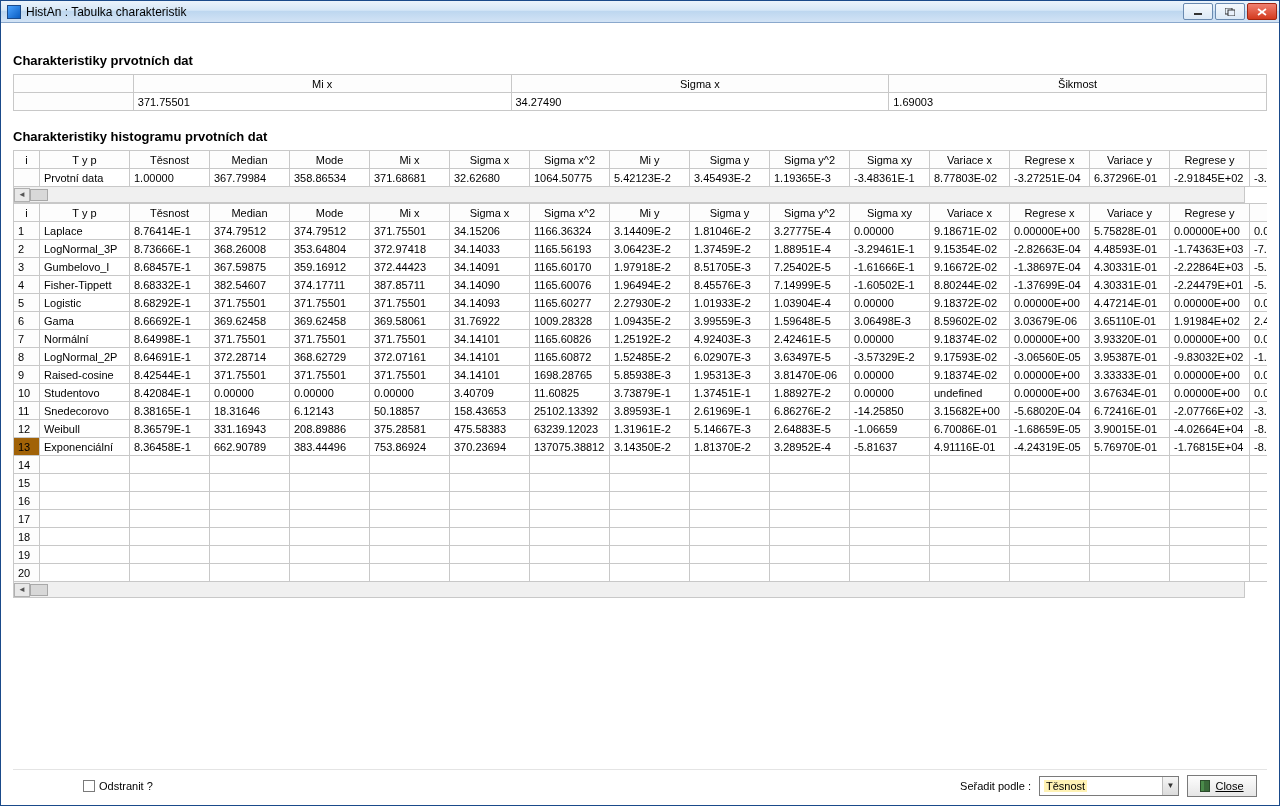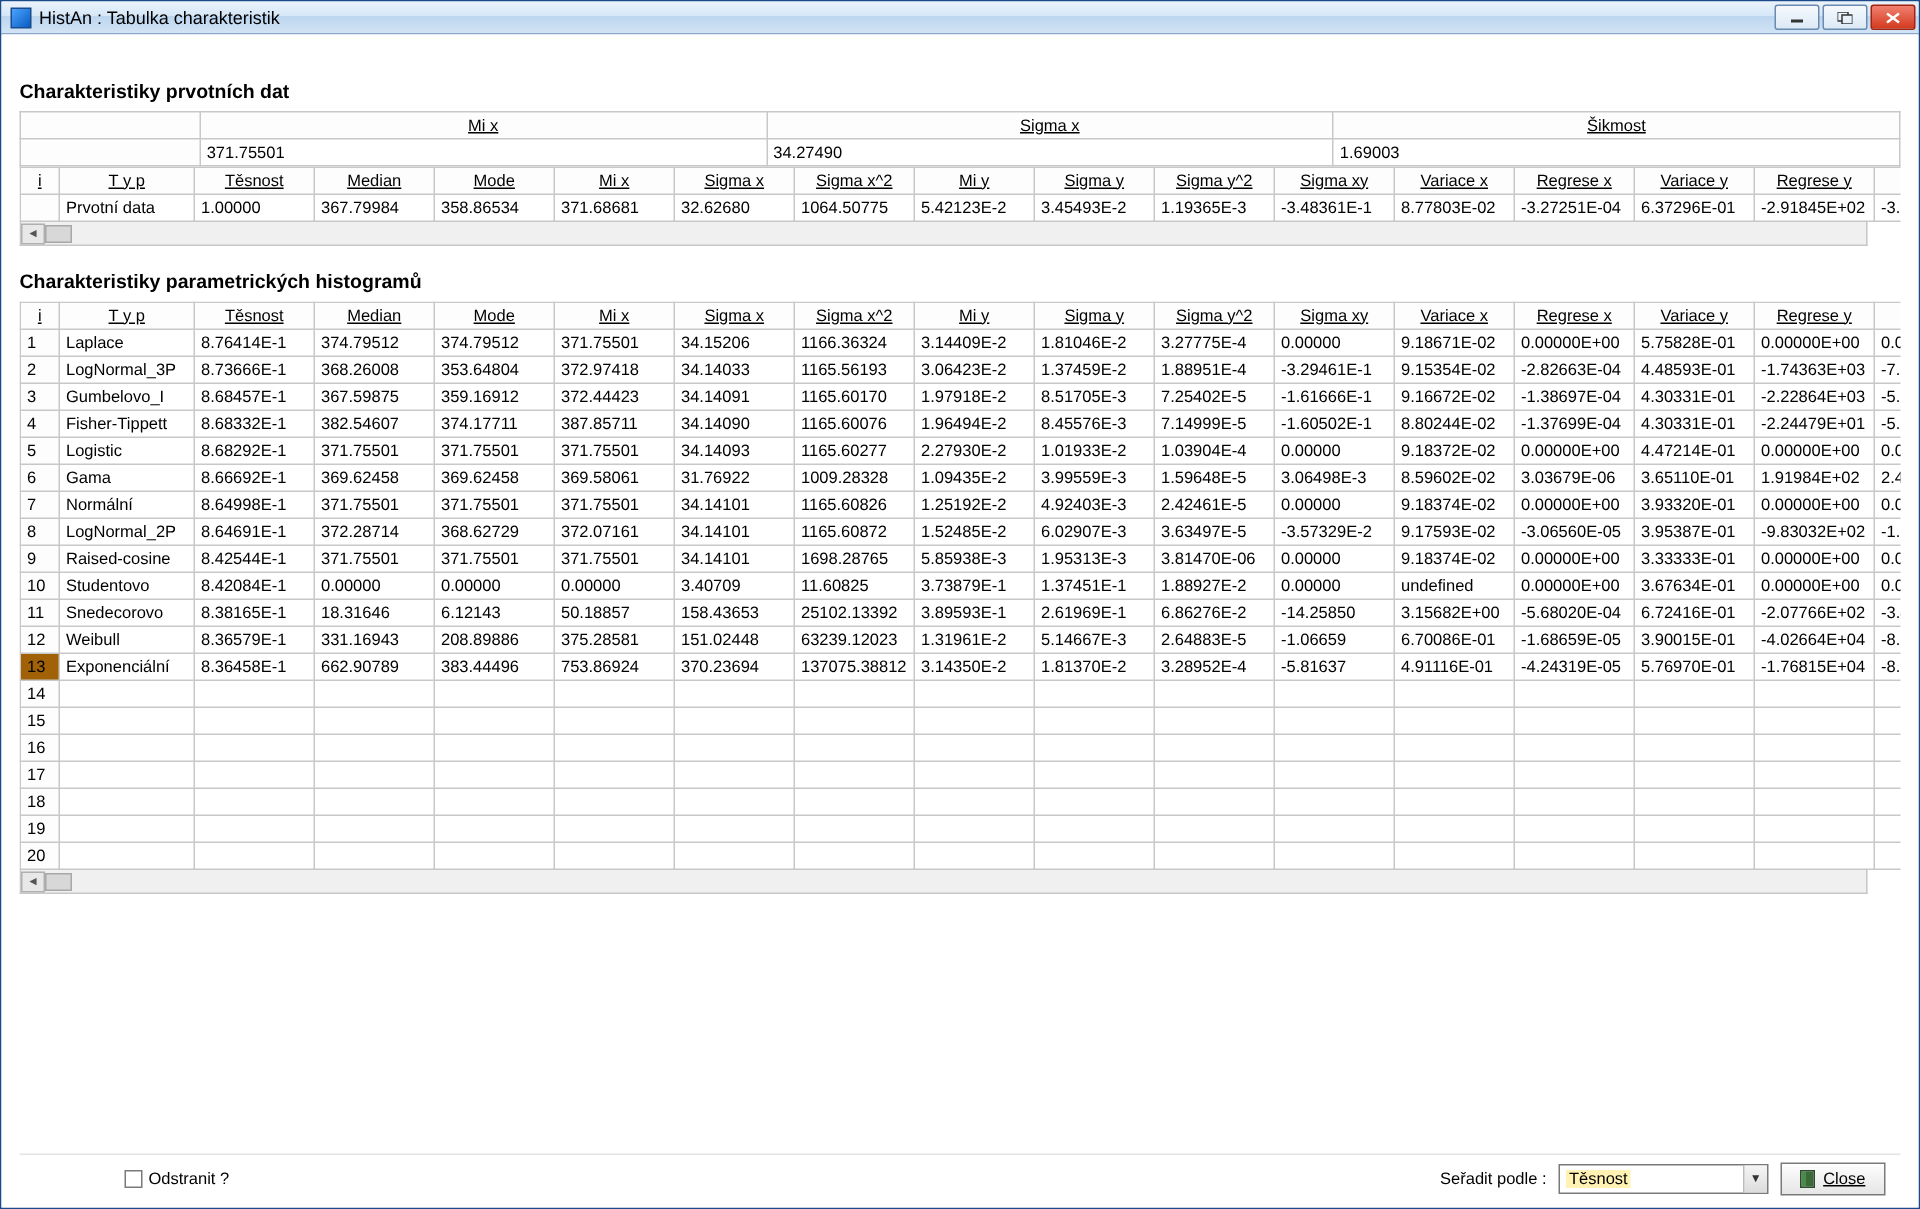--- a/index.html
+++ b/index.html
@@ -71,21 +71,20 @@
     padding: 2px 4px;
     height: 18px;
     white-space: nowrap;
     text-align: left;
   }
   table.grid th {
     background: #fdfdfd;
     font-weight: normal;
     color: #000;
     text-align: center;
-    text-decoration: underline;
   }
   table.grid td { background: #fff; color: #000; }
   .small-table th, .small-table td { width: 82px; text-align: center; }
   .hscroll {
     height: 16px;
     background: #f0f0f0;
     border: 1px solid #c8c8c8;
     border-top: none;
     display: flex;
     align-items: center;
@@ -207,20 +206,21 @@
       </tr>
       <tr>
         <td style="width:26px;background:#fdfdfd;"></td>
         <td>371.75501</td>
         <td>34.27490</td>
         <td>1.69003</td>
       </tr>
     </tbody>
       </table>
 
+    <div class="section-title" style="margin-top:18px;">Charakteristiky histogramu prvotních dat</div>
     <div class="scroll-wrap">
       <table class="grid wide-table" id="hist-table">
         <thead>
             <tr id="hist-head">
               <th class="col-i">i</th>
               <th class="col-typ">T y p</th>
               <th class="col-num">Těsnost</th>
               <th class="col-num">Median</th>
               <th class="col-num">Mode</th>
               <th class="col-num">Mi x</th>
@@ -258,21 +258,20 @@
               <td class="col-num num">-3.09041E-01</td>
             </tr>
           </tbody>
       </table>
       <div class="hscroll" style="width:1232px;">
         <div class="arrow">◄</div>
         <div class="thumb"></div>
       </div>
     </div>
 
-    <div class="section-title" style="margin-top:16px;">Charakteristiky parametrických histogramů</div>
     <div class="scroll-wrap" style="flex:1;">
       <table class="grid wide-table" id="param-table">
         <thead>
             <tr id="param-head">
               <th class="col-i">i</th>
               <th class="col-typ">T y p</th>
               <th class="col-num">Těsnost</th>
               <th class="col-num">Median</th>
               <th class="col-num">Mode</th>
               <th class="col-num">Mi x</th>
@@ -499,21 +498,21 @@
               <td class="col-num num">-2.07766E+02</td>
               <td class="col-num num">-3.43534E-01</td>
             </tr>
             <tr>
               <td class="col-i center" style="background: rgb(253, 253, 253);">12</td>
               <td class="col-typ">Weibull</td>
               <td class="col-num num">8.36579E-1</td>
               <td class="col-num num">331.16943</td>
               <td class="col-num num">208.89886</td>
               <td class="col-num num">375.28581</td>
-              <td class="col-num num">151.02448</td>
+              <td class="col-num num">475.58383</td>
               <td class="col-num num">63239.12023</td>
               <td class="col-num num">1.31961E-2</td>
               <td class="col-num num">5.14667E-3</td>
               <td class="col-num num">2.64883E-5</td>
               <td class="col-num num">-1.06659</td>
               <td class="col-num num">6.70086E-01</td>
               <td class="col-num num">-1.68659E-05</td>
               <td class="col-num num">3.90015E-01</td>
               <td class="col-num num">-4.02664E+04</td>
               <td class="col-num num">-8.24094E-01</td>

